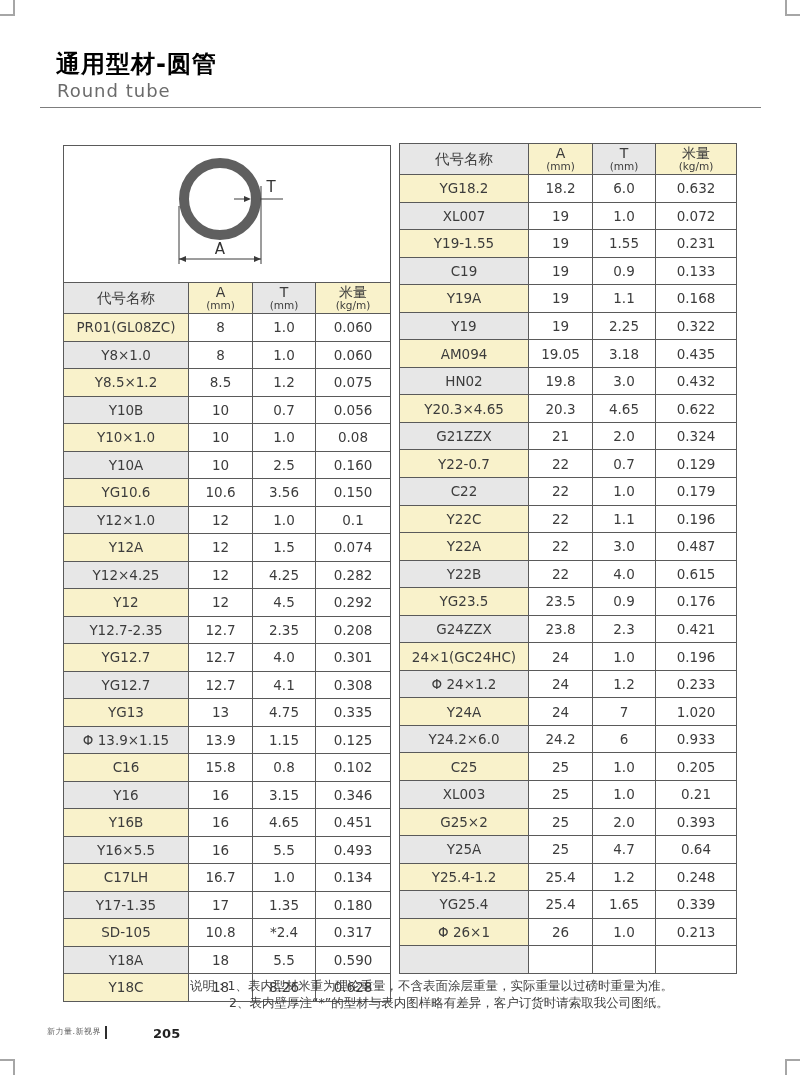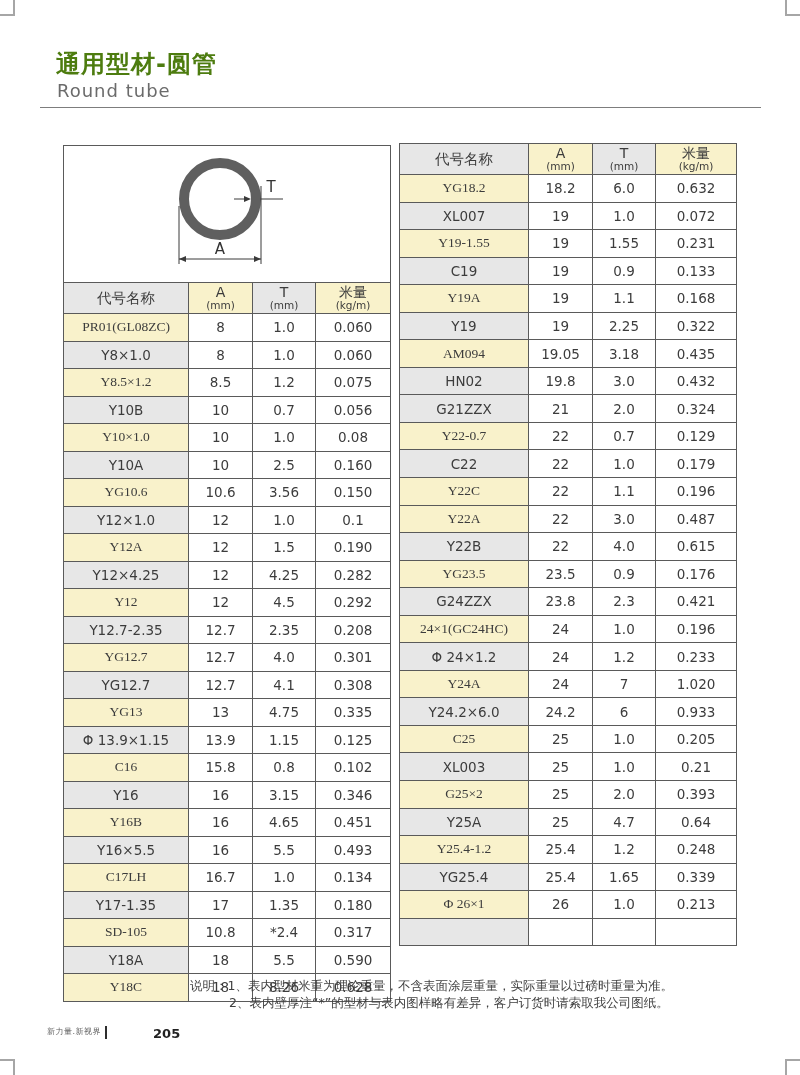--- a/index.html
+++ b/index.html
@@ -12,40 +12,40 @@
     font-family:"DejaVu Sans","Liberation Sans",sans-serif; color:var(--ink);
     overflow:hidden;
   }
   
   .crop{position:absolute; width:13px; height:14px;}
   .crop.tl{left:0;top:0;border-right:2px solid #a6a6a6;border-bottom:2px solid #a6a6a6;}
   .crop.tr{right:0;top:0;border-left:2px solid #a6a6a6;border-bottom:2px solid #a6a6a6;}
   .crop.bl{left:0;bottom:0;border-right:2px solid #a6a6a6;border-top:2px solid #a6a6a6;}
   .crop.br{right:0;bottom:0;border-left:2px solid #a6a6a6;border-top:2px solid #a6a6a6;}
 
-  .title{position:absolute;left:56px;top:48px;font-size:24px;font-weight:bold;color:#4d7c0f;letter-spacing:1px;text-align:right;}
+  .title{position:absolute;left:56px;top:48px;font-size:24px;font-weight:bold;color:#000000;letter-spacing:1px;text-align:right;}
   .subtitle{position:absolute;left:57px;top:80px;font-size:18px;color:#6b6b6b;letter-spacing:1px;}
   .rule{position:absolute;left:40px;top:107px;width:721px;height:1px;background:#7d7d7d;}
 
   table.spec{border-collapse:collapse;table-layout:fixed;position:absolute;}
   table.spec td, table.spec th{
     border:1px solid var(--border); text-align:center; vertical-align:middle;
     padding:0; font-weight:normal; color:var(--ink); overflow:hidden; white-space:nowrap;
   }
   .tbl-left{left:63px;top:145px;width:327px;}
   .tbl-right{left:399px;top:143px;width:337px;}
   .diagram-cell{height:132px;background:#fff;}
   th{height:30px;}
   .tbl-left td.data{height:26.5px;font-size:13.5px;}
   .tbl-right td.data{height:26.55px;font-size:13.5px;}
   .th-main{display:block;font-size:14px;line-height:15px;}
   .th-sub{display:block;font-size:10.5px;line-height:11px;}
   th.h-gray{background:var(--row-gray);font-size:14.5px;}
   th.h-yellow{background:var(--row-yellow);}
-  tr.odd td.name-cell{background:var(--row-yellow);font-family:Liberation Serif, serif;}
+  tr.odd td.name-cell{background:var(--row-yellow);}
   tr.even td.name-cell{background:var(--row-gray);}
   td.name-cell{font-size:13px;}
 
   .notes{position:absolute;left:190px;top:977px;font-size:12.5px;color:#3f3f3f;line-height:17px;}
   .notes .l2{padding-left:39px;}
 
   .footer{position:absolute;left:47px;top:1026px;display:flex;align-items:flex-start;}
   .brand{font-size:8px;color:#5e5e5e;letter-spacing:0.5px;}
   .pagebar{width:2px;height:13px;background:#2e2e2e;margin:0 3px 0 4px;}
   .pagenum{font-size:13px;font-weight:bold;color:#222;margin-left:43px;}
@@ -154,21 +154,21 @@
         <tr class="even">
           <td class="data name-cell">Y12×1.0</td>
           <td class="data">12</td>
           <td class="data">1.0</td>
           <td class="data">0.1</td>
         </tr>
         <tr class="odd">
           <td class="data name-cell">Y12A</td>
           <td class="data">12</td>
           <td class="data">1.5</td>
-          <td class="data">0.190</td>
+          <td class="data">0.074</td>
         </tr>
         <tr class="even">
           <td class="data name-cell">Y12×4.25</td>
           <td class="data">12</td>
           <td class="data">4.25</td>
           <td class="data">0.282</td>
         </tr>
         <tr class="odd">
           <td class="data name-cell">Y12</td>
           <td class="data">12</td>
@@ -326,20 +326,26 @@
           <td class="data">19.05</td>
           <td class="data">3.18</td>
           <td class="data">0.435</td>
         </tr>
         <tr class="even">
           <td class="data name-cell">HN02</td>
           <td class="data">19.8</td>
           <td class="data">3.0</td>
           <td class="data">0.432</td>
         </tr>
+        <tr class="odd">
+          <td class="data name-cell">Y20.3×4.65</td>
+          <td class="data">20.3</td>
+          <td class="data">4.65</td>
+          <td class="data">0.622</td>
+        </tr>
         <tr class="even">
           <td class="data name-cell">G21ZZX</td>
           <td class="data">21</td>
           <td class="data">2.0</td>
           <td class="data">0.324</td>
         </tr>
         <tr class="odd">
           <td class="data name-cell">Y22-0.7</td>
           <td class="data">22</td>
           <td class="data">0.7</td>

